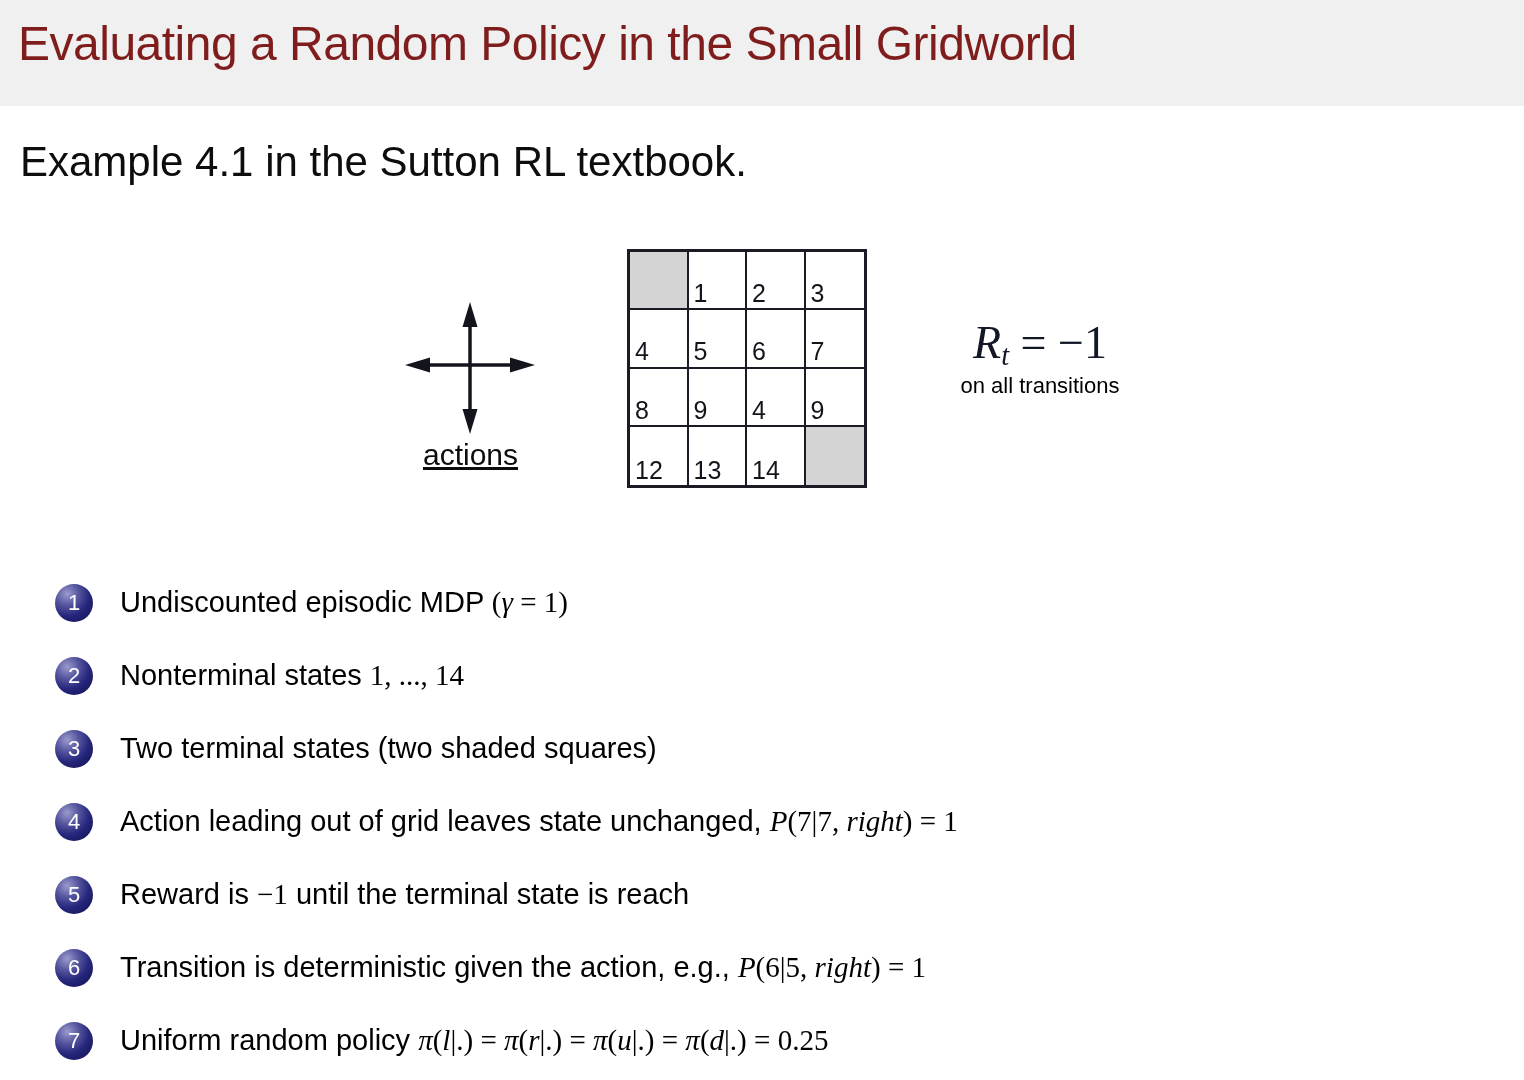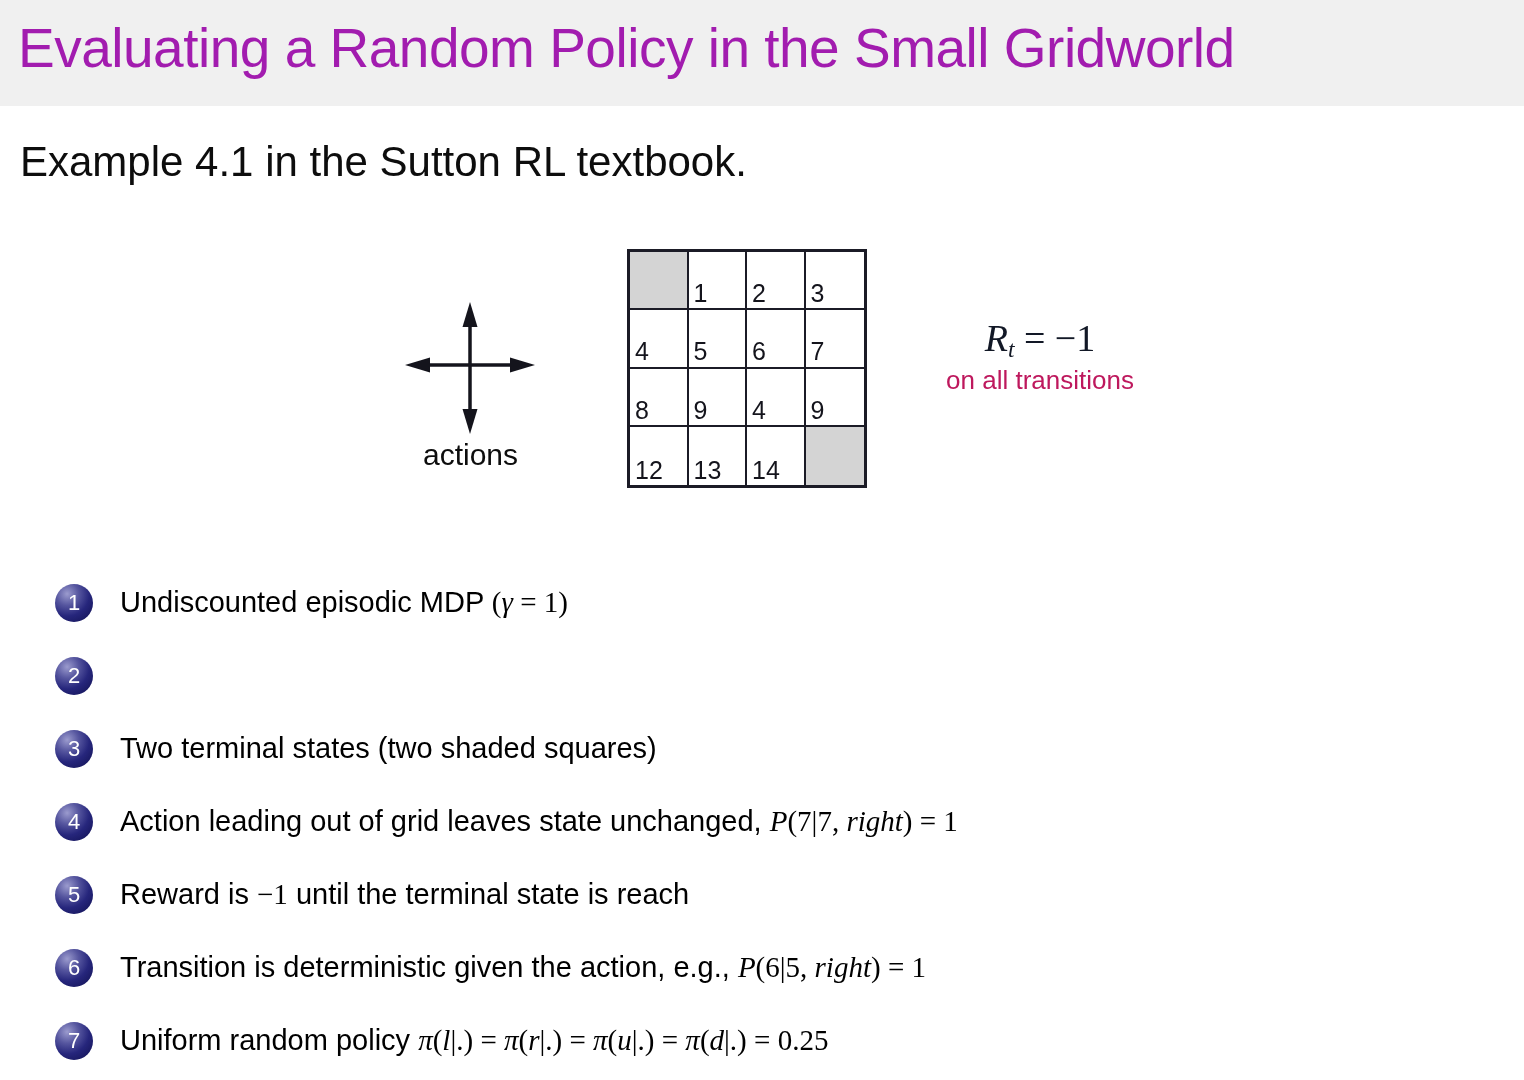--- a/index.html
+++ b/index.html
@@ -13,35 +13,35 @@
   }
 
   
   .titlebar {
     position: absolute; left: 0; top: 0;
     width: 1524px; height: 106px;
     background: #f0f0f0;
   }
   .title {
     position: absolute; left: 18px; top: 16px;
-    font-size: 55px; font-weight: 400;
-    color: #a21caf; white-space: nowrap;
+    font-size: 48px; font-weight: 400;
+    color: #7f1d1d; white-space: nowrap;
     letter-spacing: -0.5px;
   }
 
   .subtitle {
     position: absolute; left: 20px; top: 138px;
     font-size: 42px; color: #0d0d0d; white-space: nowrap;
   }
 
   
   .cross-svg { position: absolute; left: 398px; top: 298px; }
   .actions-label {
     position: absolute; left: 398px; top: 438px; width: 145px;
-    text-align: center; font-size: 30px; color: #0d0d0d;
+    text-align: center; font-size: 30px; color: #0d0d0d; text-decoration: underline;
   }
 
   
   .grid {
     position: absolute; left: 627px; top: 249px;
     width: 240px; height: 239px;
     display: grid;
     grid-template-columns: repeat(4, 1fr);
     grid-template-rows: repeat(4, 1fr);
     border: 3px solid #1b1b26;
@@ -61,23 +61,23 @@
   .cell:nth-child(n+13) { border-bottom: none; text-align: right; }
   .cell.shaded { background: #d4d4d4; }
 
   
   .reward {
     position: absolute; left: 920px; top: 318px; width: 240px;
     text-align: center; color: #121826;
   }
   .reward-eq {
     font-family: "Liberation Serif", serif;
-    font-size: 38px; line-height: 1.1;
+    font-size: 46px; line-height: 1.1;
   }
-  .reward-caption { font-size: 26px; margin-top: 2px; color: #be185d; }
+  .reward-caption { font-size: 22px; margin-top: 2px; color: #000000; }
 
   
   .items {
     position: absolute; left: 55px; top: 566px;
     list-style: none; margin: 0; padding: 0;
   }
   .item { height: 73px; display: flex; align-items: center; }
   .badge {
     flex: 0 0 38px; width: 38px; height: 38px;
     border-radius: 50%;
@@ -139,20 +139,21 @@
   <div class="reward-caption">on all transitions</div>
 </div>
 
 <ol class="items">
     <li class="item">
       <span class="badge">1</span>
       <span class="item-text"><span class="">Undiscounted episodic MDP </span><span class="m">(</span><span class="mv">γ</span><span class="m"> = 1)</span></span>
     </li>
     <li class="item">
       <span class="badge">2</span>
+      <span class="item-text"><span class="">Nonterminal states </span><span class="m">1, ..., 14</span></span>
     </li>
     <li class="item">
       <span class="badge">3</span>
       <span class="item-text"><span class="">Two terminal states (two shaded squares)</span></span>
     </li>
     <li class="item">
       <span class="badge">4</span>
       <span class="item-text"><span class="">Action leading out of grid leaves state unchanged, </span><span class="mv">P</span><span class="m">(7|7, </span><span class="mv">right</span><span class="m">) = 1</span></span>
     </li>
     <li class="item">

